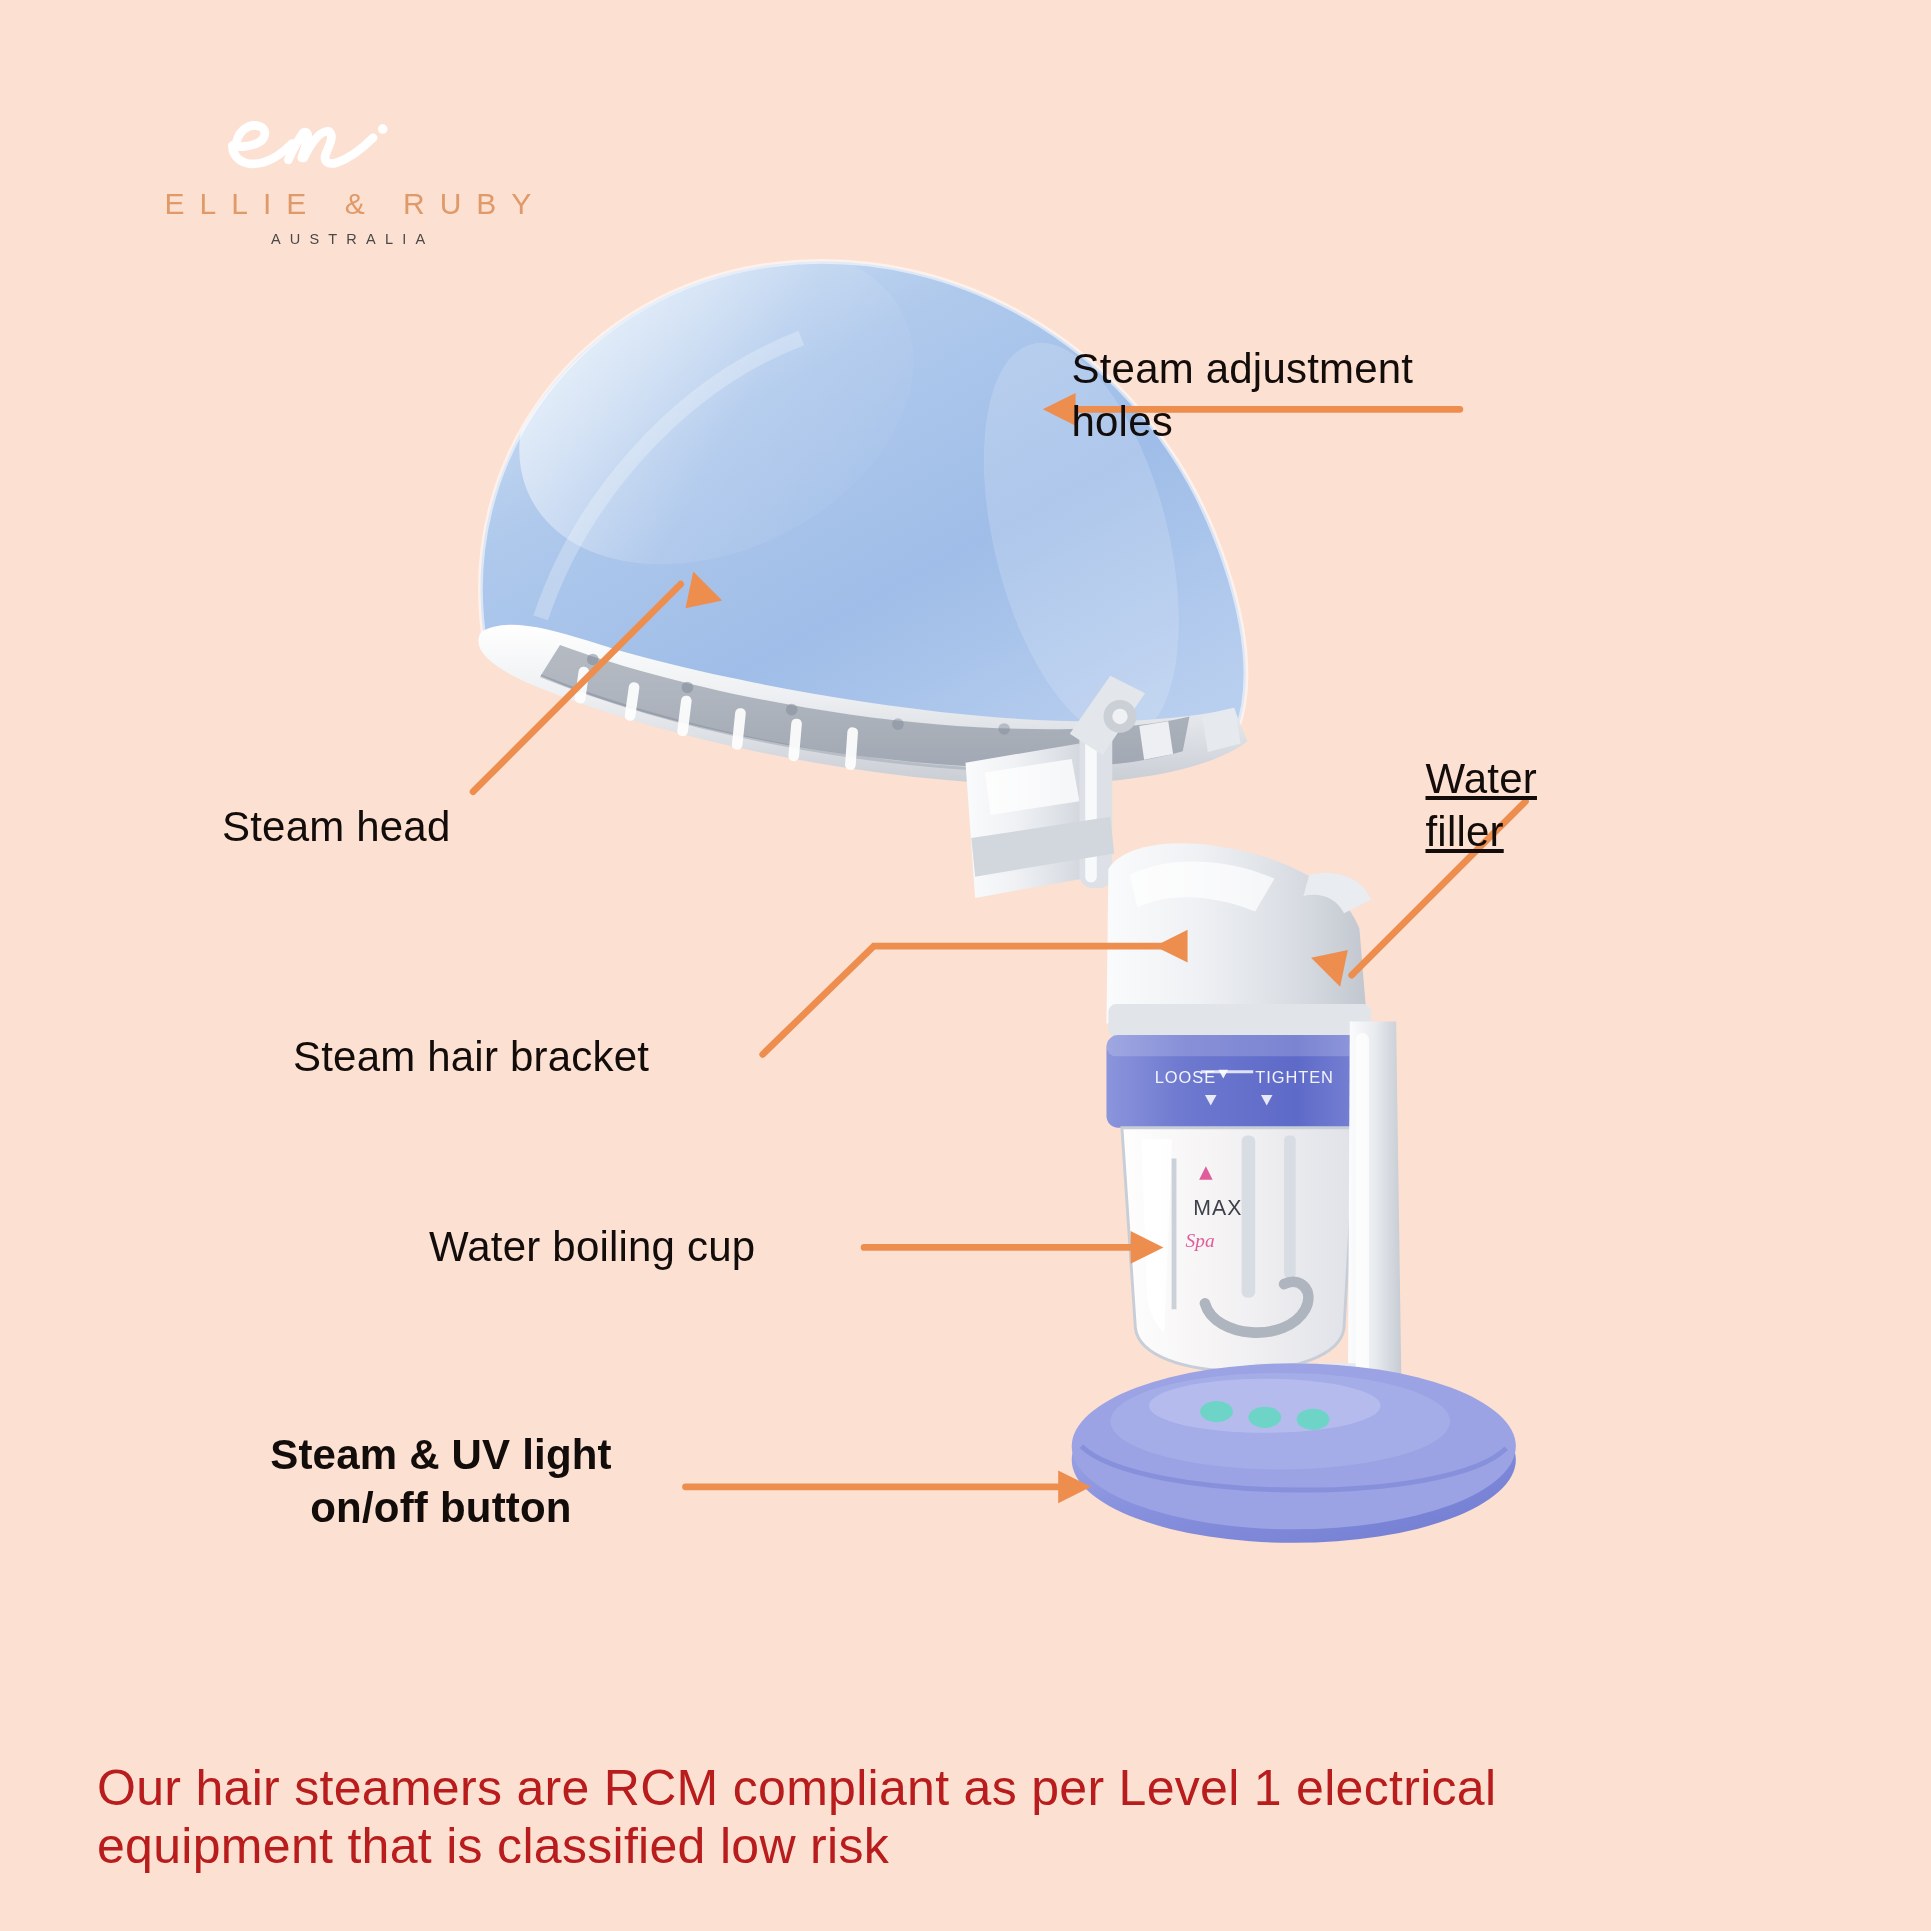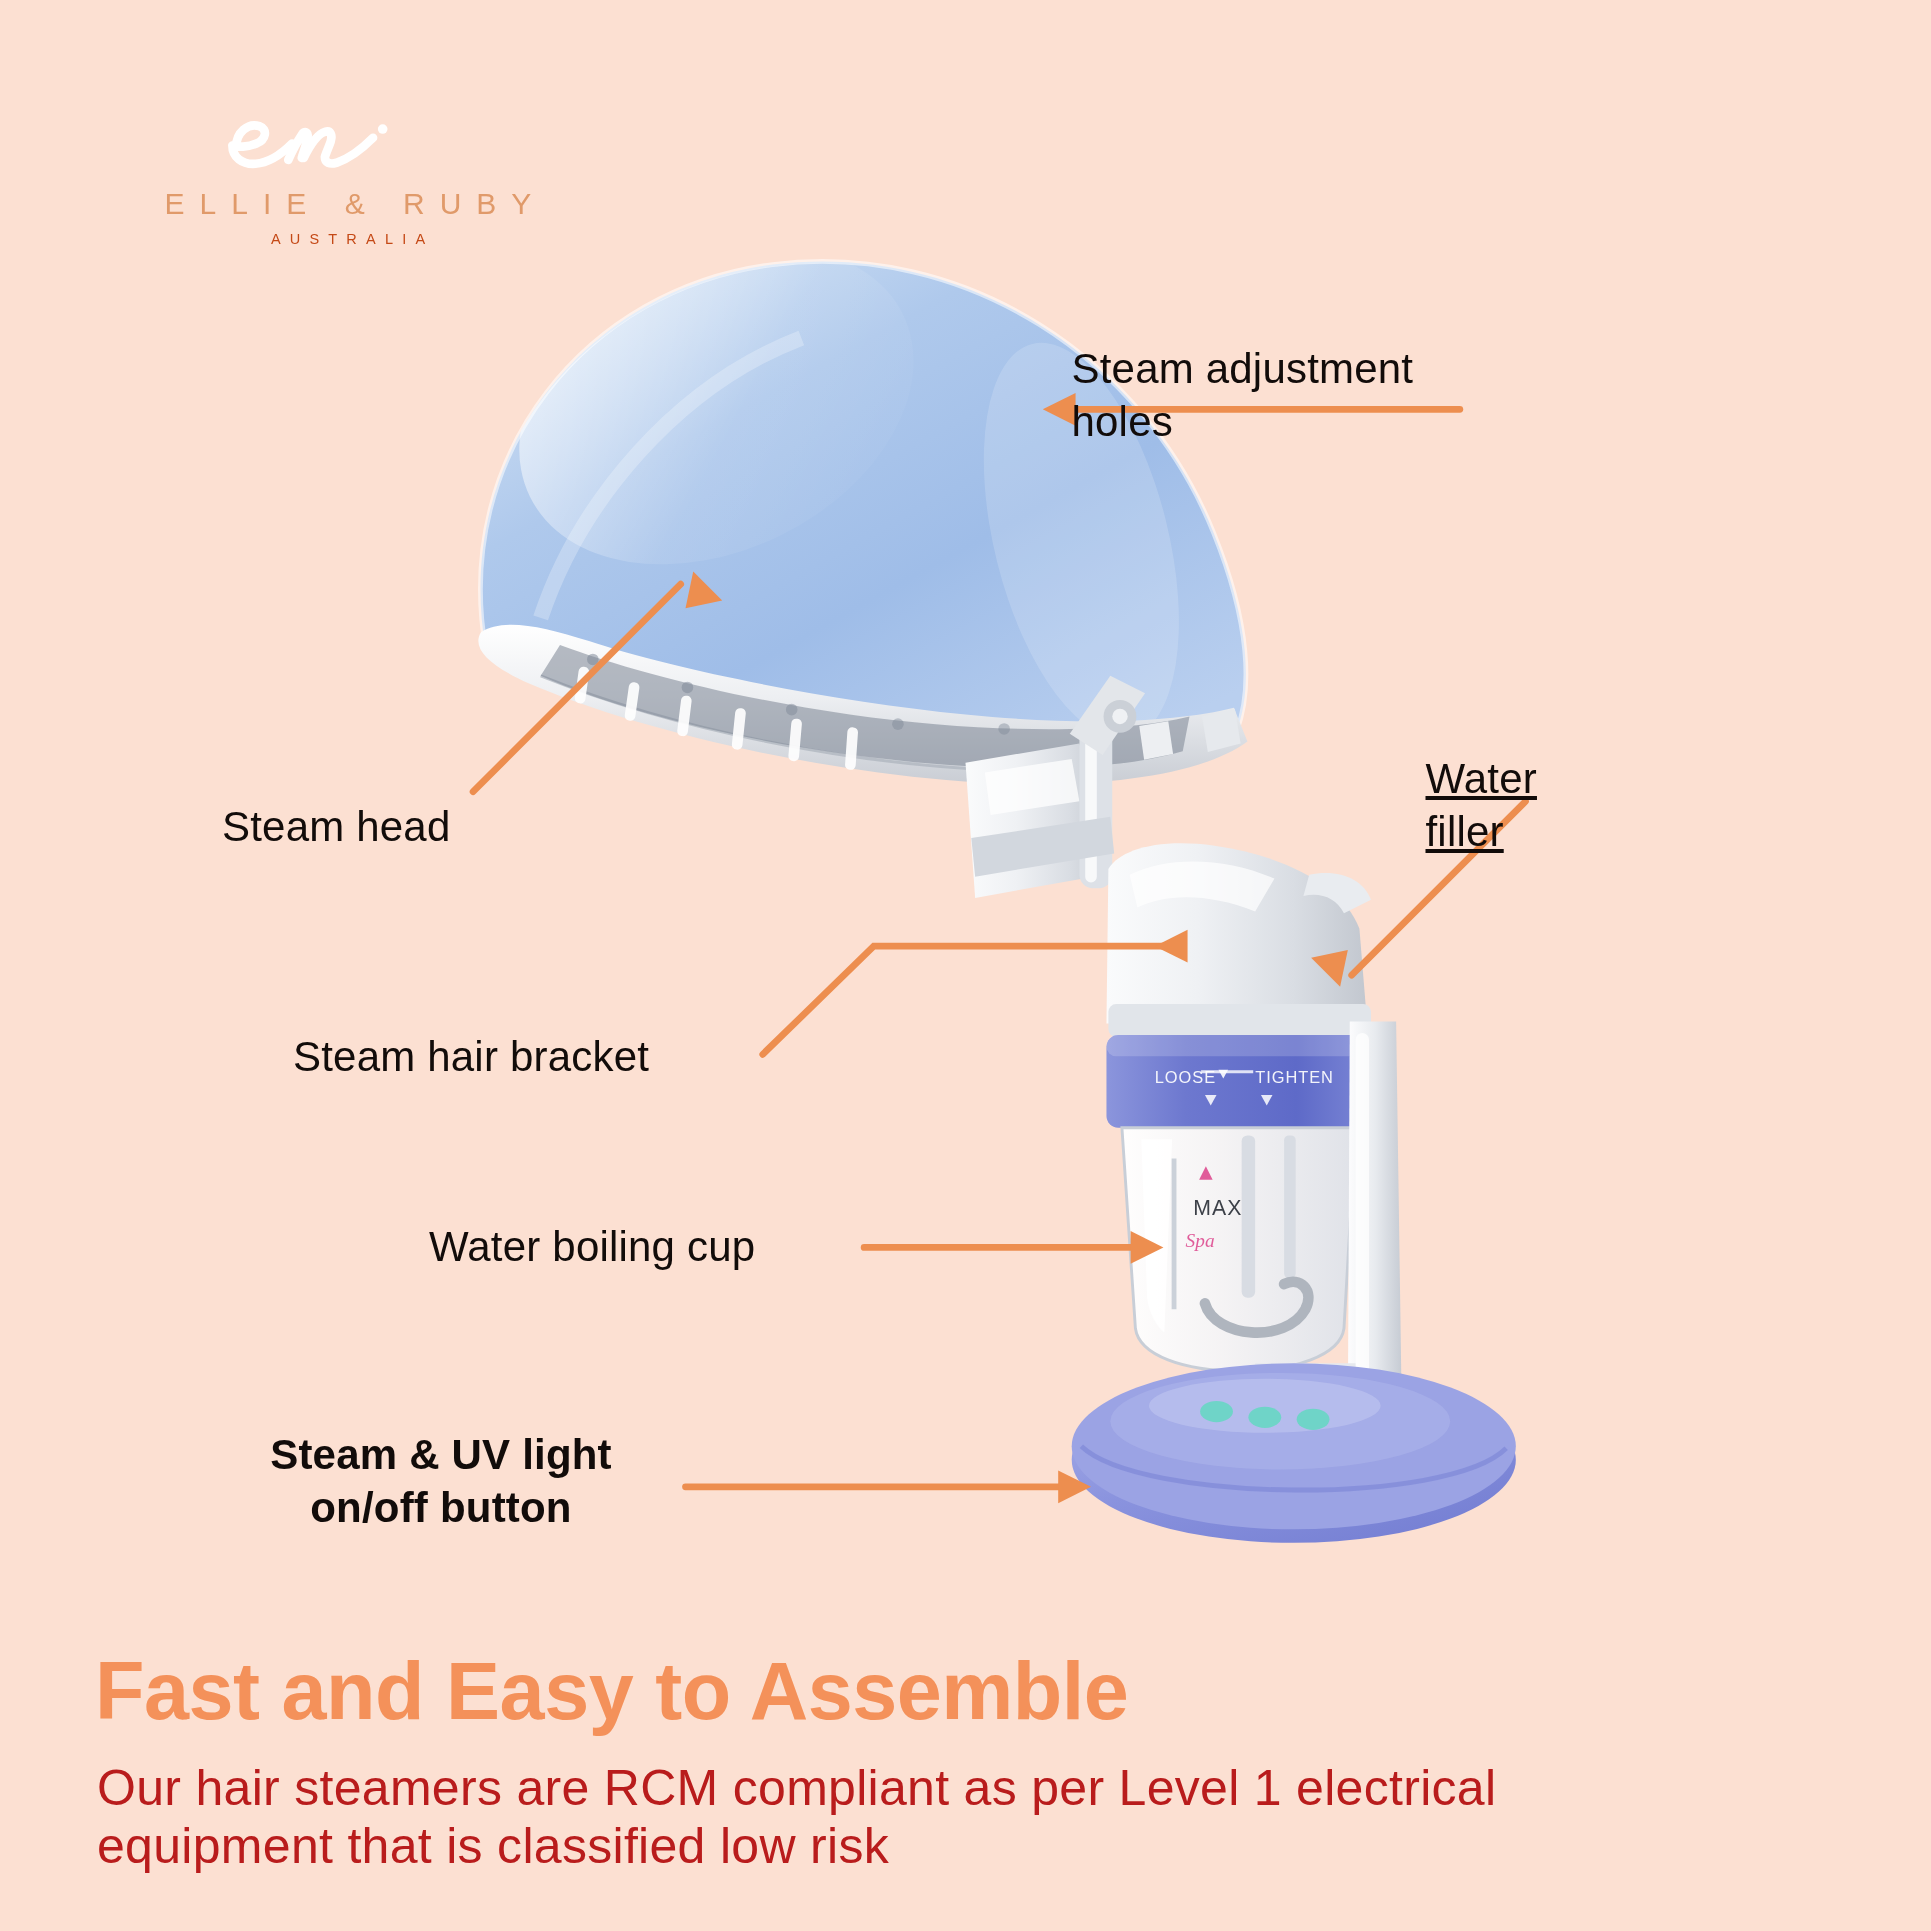--- a/index.html
+++ b/index.html
@@ -12,21 +12,21 @@
   #stage{position:absolute;left:0;top:0;width:1595px;height:1931px;}
 
   
   .logo{position:absolute;left:145px;top:104px;width:406px;text-align:center;}
   .logo-mono{display:block;height:79px;}
   .logo-name{
     display:block;color:#E09A6A;font-size:30px;letter-spacing:15px;
     text-indent:15px;font-weight:400;margin-top:3.9px;
   }
   .logo-sub{
-    display:block;color:#c2410c;font-size:14.5px;letter-spacing:9.2px;
+    display:block;color:#404040;font-size:14.5px;letter-spacing:9.2px;
     text-indent:9.2px;margin-top:10.6px;opacity:.95;
   }
 
   
   .label{
     position:absolute;color:#120C0A;font-size:42px;line-height:1.25;
     font-weight:400;letter-spacing:0.2px;white-space:pre-line;
   }
   .lbl-holes  {left:1246px;top:319px;transform:translateX(-50%);margin-top:24px;}
   .lbl-head   {left:222px; top:801px;}
@@ -268,18 +268,17 @@
   </svg>
 
   <div class="label lbl-holes">Steam adjustment holes</div>
   <div class="label lbl-head">Steam head</div>
   <div class="label lbl-water">Water filler</div>
   <div class="label lbl-bracket">Steam hair bracket</div>
   <div class="label lbl-cup">Water boiling cup</div>
   <div class="label lbl-button">Steam &amp; UV light
 on/off button</div>
 
-  <div class="headline">Fast and Easy to Assemble</div>
   <div class="subline">Our hair steamers are RCM compliant as per Level 1 electrical
 equipment that is classified low risk</div>
 
 </div>
 
 
 </body></html>

